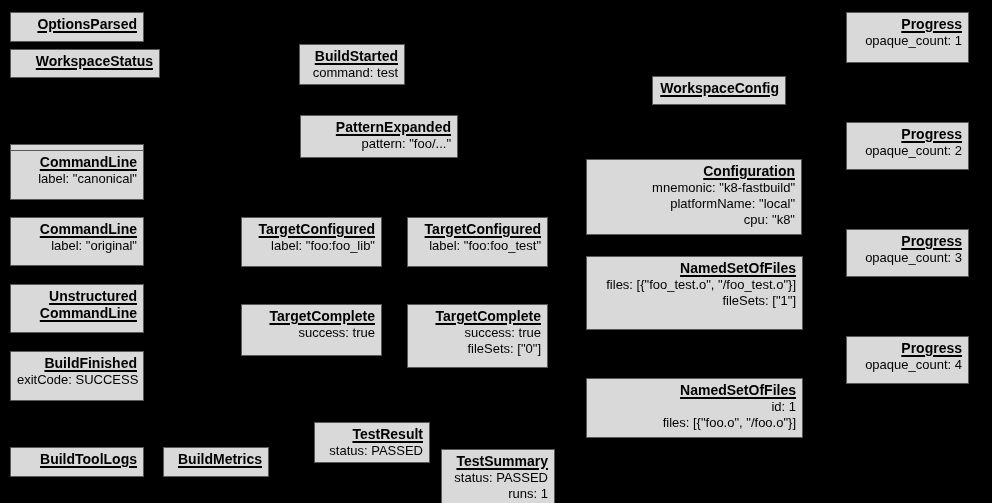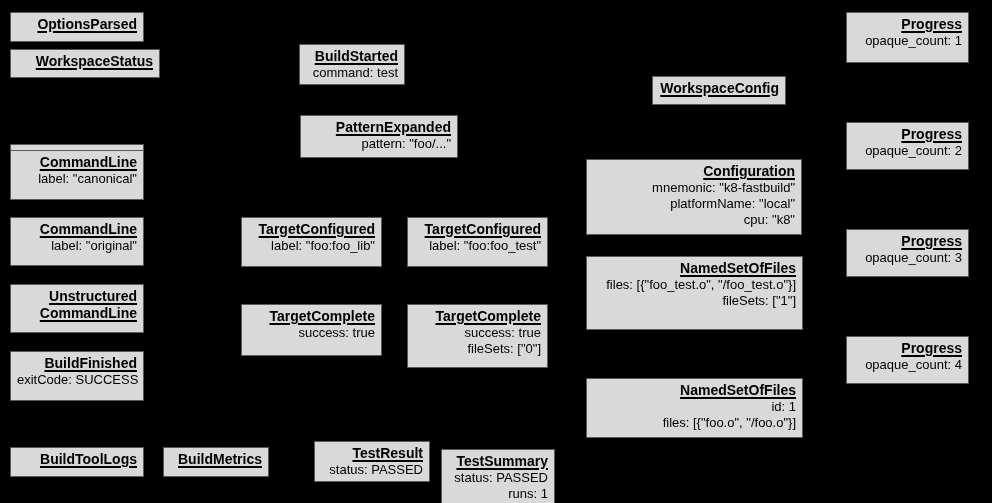--- a/index.html
+++ b/index.html
@@ -110,21 +110,21 @@
     <div class="node-title">TargetComplete</div>
     <div class="node-line">success: true</div>
   </div>
 
   <div class="node" style="left:407px; top:304px; width:141px; height:64px;">
     <div class="node-title">TargetComplete</div>
     <div class="node-line">success: true</div>
     <div class="node-line">fileSets: ["0"]</div>
   </div>
 
-  <div class="node" style="left:314px; top:441px; width:116px; height:41px;">
+  <div class="node" style="left:314px; top:422px; width:116px; height:41px;">
     <div class="node-title">TestResult</div>
     <div class="node-line">status: PASSED</div>
   </div>
 
   <div class="node" style="left:441px; top:405px; width:114px; height:60px;margin-top:44px;">
     <div class="node-title">TestSummary</div>
     <div class="node-line">status: PASSED</div>
     <div class="node-line">runs: 1</div>
   </div>
 

